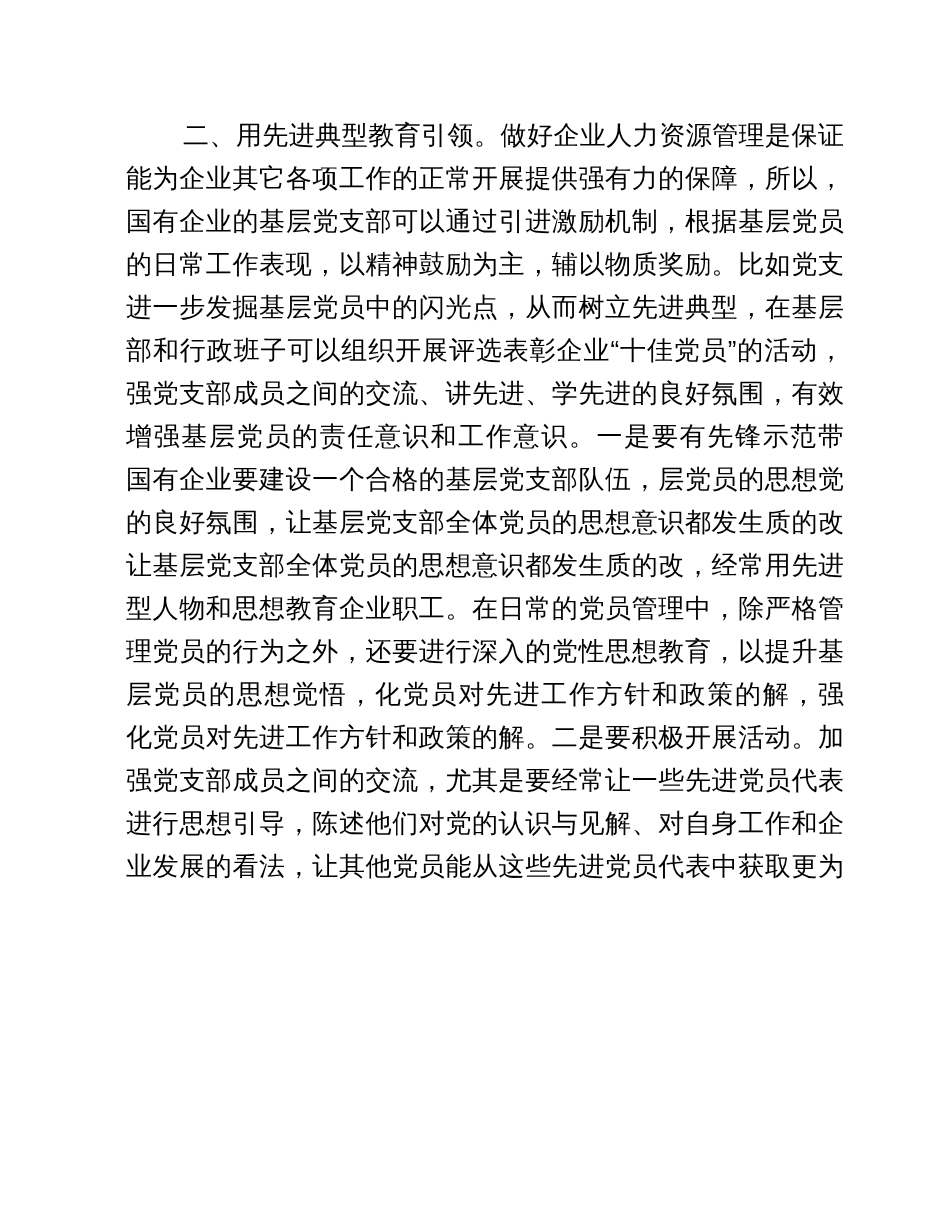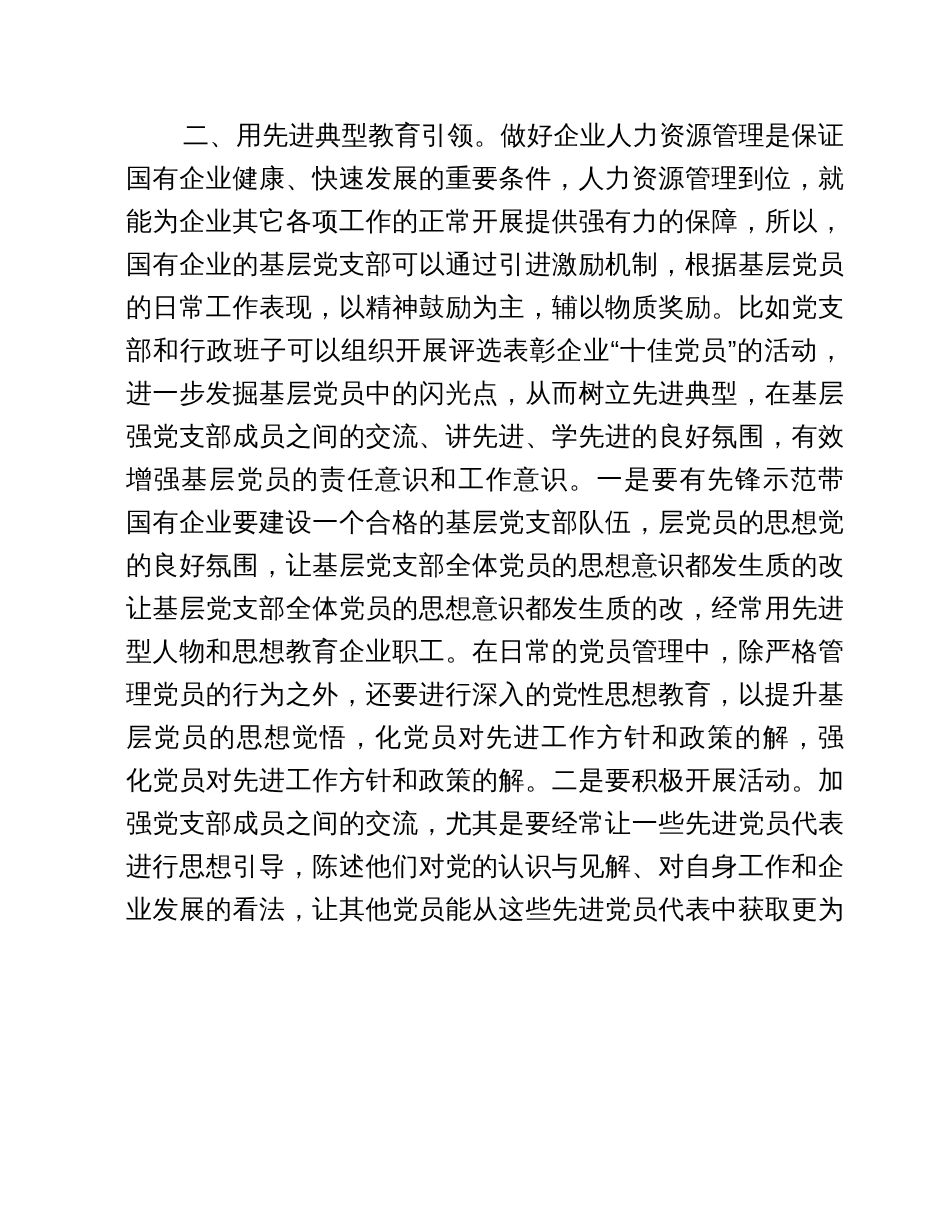--- a/index.html
+++ b/index.html
@@ -44,26 +44,25 @@
     padding-left: 57px;
     width: 661px;
   }
 </style>
 </head>
 <body>
 
 <div class="page">
   <div class="text-block">
       <div class="line first">二、用先进典型教育引领。做好企业人力资源管理是保证</div>
-      <div class="line">国有企业健康、快速发展的重要条件，人力资源管理到位，就</div>
       <div class="line">能为企业其它各项工作的正常开展提供强有力的保障，所以，</div>
       <div class="line">国有企业的基层党支部可以通过引进激励机制，根据基层党员</div>
       <div class="line">的日常工作表现，以精神鼓励为主，辅以物质奖励。比如党支</div>
+      <div class="line">进一步发掘基层党员中的闪光点，从而树立先进典型，在基层</div>
       <div class="line">部和行政班子可以组织开展评选表彰企业“十佳党员”的活动，</div>
-      <div class="line">进一步发掘基层党员中的闪光点，从而树立先进典型，在基层</div>
       <div class="line">强党支部成员之间的交流、讲先进、学先进的良好氛围，有效</div>
       <div class="line">增强基层党员的责任意识和工作意识。一是要有先锋示范带头。</div>
       <div class="line">国有企业要建设一个合格的基层党支部队伍，层党员的思想觉悟</div>
       <div class="line">的良好氛围，让基层党支部全体党员的思想意识都发生质的改</div>
       <div class="line">让基层党支部全体党员的思想意识都发生质的改，经常用先进典</div>
       <div class="line">型人物和思想教育企业职工。在日常的党员管理中，除严格管</div>
       <div class="line">理党员的行为之外，还要进行深入的党性思想教育，以提升基</div>
       <div class="line">层党员的思想觉悟，化党员对先进工作方针和政策的解，强</div>
       <div class="line">化党员对先进工作方针和政策的解。二是要积极开展活动。加</div>
       <div class="line">强党支部成员之间的交流，尤其是要经常让一些先进党员代表</div>

